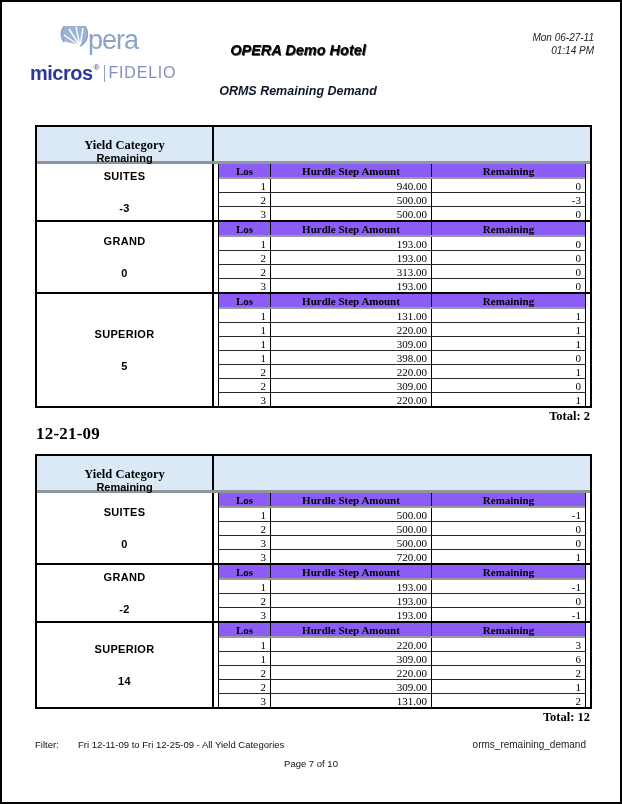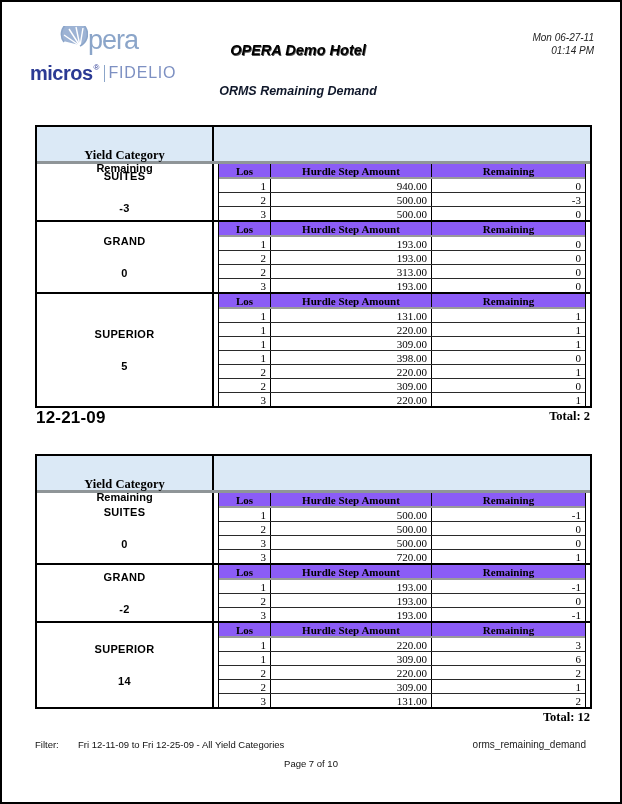--- a/index.html
+++ b/index.html
@@ -24,21 +24,21 @@
   .title-block{position:absolute;left:0;top:40px;width:592px;text-align:center;}
   .hotel-name{font-style:italic;font-weight:bold;font-size:14.5px;text-shadow:0.7px 0.7px 0 #555;}
   .report-title{margin-top:26px;font-style:italic;font-weight:bold;font-size:12.5px;color:#0f172a;}
   .datetime{position:absolute;right:26px;top:29px;text-align:right;
     font-style:italic;font-size:10px;line-height:13px;color:#222;}
 
   
   .otable{position:absolute;left:33px;width:557px;border:2px solid #000;box-sizing:border-box;background:#fff;}
   .otable-header{display:flex;height:37px;background:#dbe9f6;border-bottom:3px solid #8f9598;box-sizing:border-box;}
   .oth-left{width:177px;border-right:2px solid #000;box-sizing:border-box;
-    display:flex;flex-direction:column;align-items:center;padding-top:21px;}
+    display:flex;flex-direction:column;align-items:center;padding-top:11px;}
   .oth-l1{font-family:"Liberation Serif",serif;font-weight:bold;font-size:12.5px;line-height:14px;}
   .oth-l2{font-weight:bold;font-size:11px;line-height:13px;}
   .oth-right{flex:1;}
 
   .group{display:flex;box-sizing:border-box;}
   .group.gb{border-top:2px solid #000;}
   .group-left{width:177px;border-right:2px solid #000;box-sizing:border-box;
     display:flex;flex-direction:column;align-items:center;justify-content:center;gap:20px;}
   .gcat,.grem{font-weight:bold;font-size:11px;line-height:12px;letter-spacing:0.3px;}
   .group-right{flex:1;padding:0 4px;box-sizing:border-box;}
@@ -225,21 +225,21 @@
               <div class="srow sdata">
                 <div class="scell c-los">3</div>
                 <div class="scell c-hsa">220.00</div>
                 <div class="scell c-rem">1</div>
               </div>
             </div>
           </div>
         </div>
       </div>
       <div class="total" style="top: 407px;">Total: 2</div>
-      <div class="date-heading" style="top: 406px;">12-21-09</div>
+      <div class="date-heading" style="top: 422px; font-family: Liberation Serif, serif;">12-21-09</div>
       <div class="otable" style="top: 452px;">
         <div class="otable-header">
           <div class="oth-left">
             <div class="oth-l1">Yield Category</div>
             <div class="oth-l2">Remaining</div>
           </div>
           <div class="oth-right"></div>
         </div>
         <div class="group" style="height: 70px;">
           <div class="group-left">

